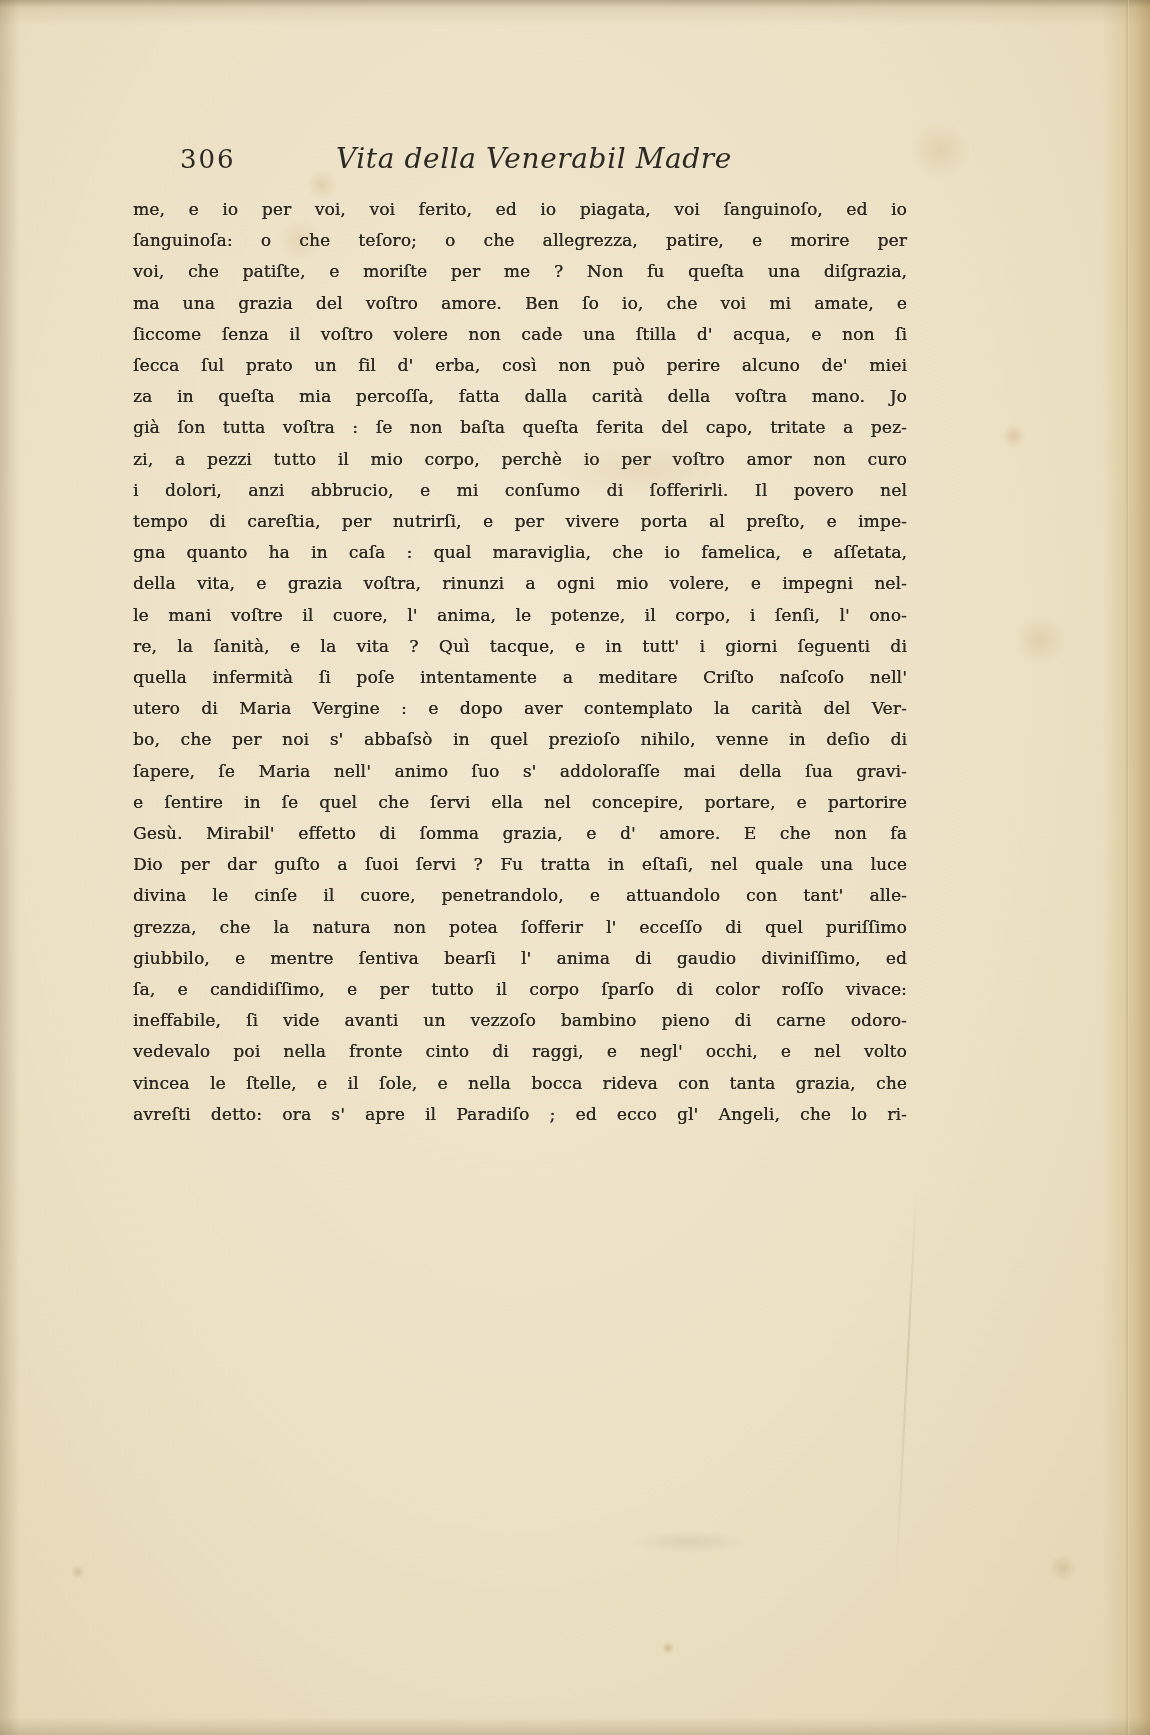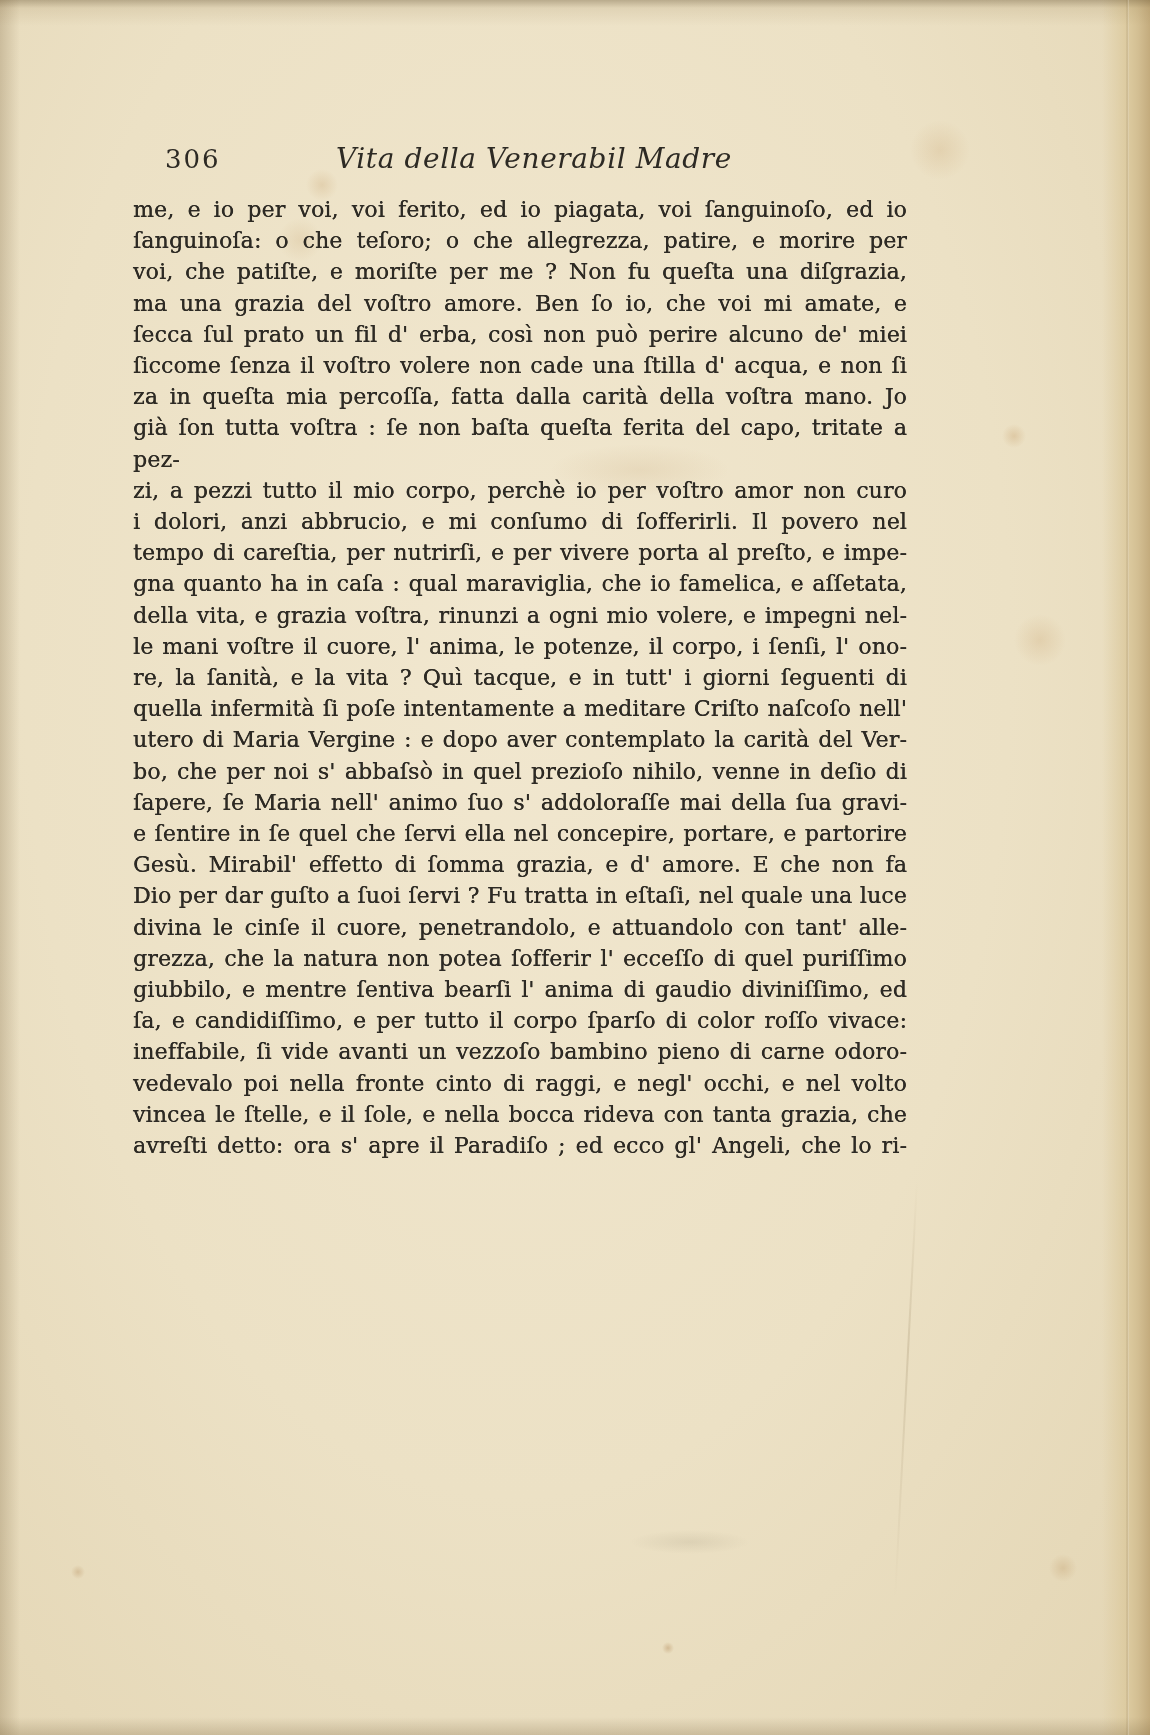--- a/index.html
+++ b/index.html
@@ -44,32 +44,32 @@
   }
   .text-block{
     position:absolute;left:133px;top:142px;width:774px;
     color:#2d2a24;
   }
   .header{
     display:grid;grid-template-columns:1fr auto 1fr;align-items:baseline;
     height:46px;
   }
   .page-number{
-    justify-self:start;margin-left:32px;
+    justify-self:start;margin-left:47px;
     font-size:26px;letter-spacing:2px;
   }
   .running-title{
     font-style:italic;font-size:28px;letter-spacing:0.6px;
     transform:translateX(14px);
     white-space:nowrap;
     text-align:right;
   }
   .body-text{margin-top:6px;}
   .text-line{
-    font-size:22px;line-height:31.2px;
+    font-size:17px;line-height:31.2px;
     text-align:justify;text-align-last:justify;
     letter-spacing:0.15px;
     text-shadow:0.25px 0 0 currentColor;
     white-space:normal;
   }
 </style>
 </head>
 <body>
 
 <div class="scan">
@@ -81,22 +81,22 @@
       <span class="page-number">306</span>
       <span class="running-title">Vita della Venerabil Madre</span>
       <span></span>
     </div>
 
     <div class="body-text">
         <div class="text-line">me, e io per voi, voi ferito, ed io piagata, voi ſanguinoſo, ed io</div>
         <div class="text-line">ſanguinoſa: o che teſoro; o che allegrezza, patire, e morire per</div>
         <div class="text-line">voi, che patiſte, e moriſte per me ? Non fu queſta una diſgrazia,</div>
         <div class="text-line">ma una grazia del voſtro amore. Ben ſo io, che voi mi amate, e</div>
+        <div class="text-line">ſiccome ſenza il voſtro volere non cade una ſtilla d' acqua, e non ſi</div>
         <div class="text-line">ſecca ſul prato un fil d' erba, così non può perire alcuno de' miei</div>
-        <div class="text-line">ſiccome ſenza il voſtro volere non cade una ſtilla d' acqua, e non ſi</div>
         <div class="text-line">za in queſta mia percoſſa, fatta dalla carità della voſtra mano. Jo</div>
         <div class="text-line">già ſon tutta voſtra : ſe non baſta queſta ferita del capo, tritate a pez-</div>
         <div class="text-line">zi, a pezzi tutto il mio corpo, perchè io per voſtro amor non curo</div>
         <div class="text-line">i dolori, anzi abbrucio, e mi conſumo di ſofferirli. Il povero nel</div>
         <div class="text-line">tempo di careſtia, per nutrirſi, e per vivere porta al preſto, e impe-</div>
         <div class="text-line">gna quanto ha in caſa : qual maraviglia, che io famelica, e aſſetata,</div>
         <div class="text-line">della vita, e grazia voſtra, rinunzi a ogni mio volere, e impegni nel-</div>
         <div class="text-line">le mani voſtre il cuore, l' anima, le potenze, il corpo, i ſenſi, l' ono-</div>
         <div class="text-line">re, la ſanità, e la vita ? Quì tacque, e in tutt' i giorni ſeguenti di</div>
         <div class="text-line">quella infermità ſi poſe intentamente a meditare Criſto naſcoſo nell'</div>

